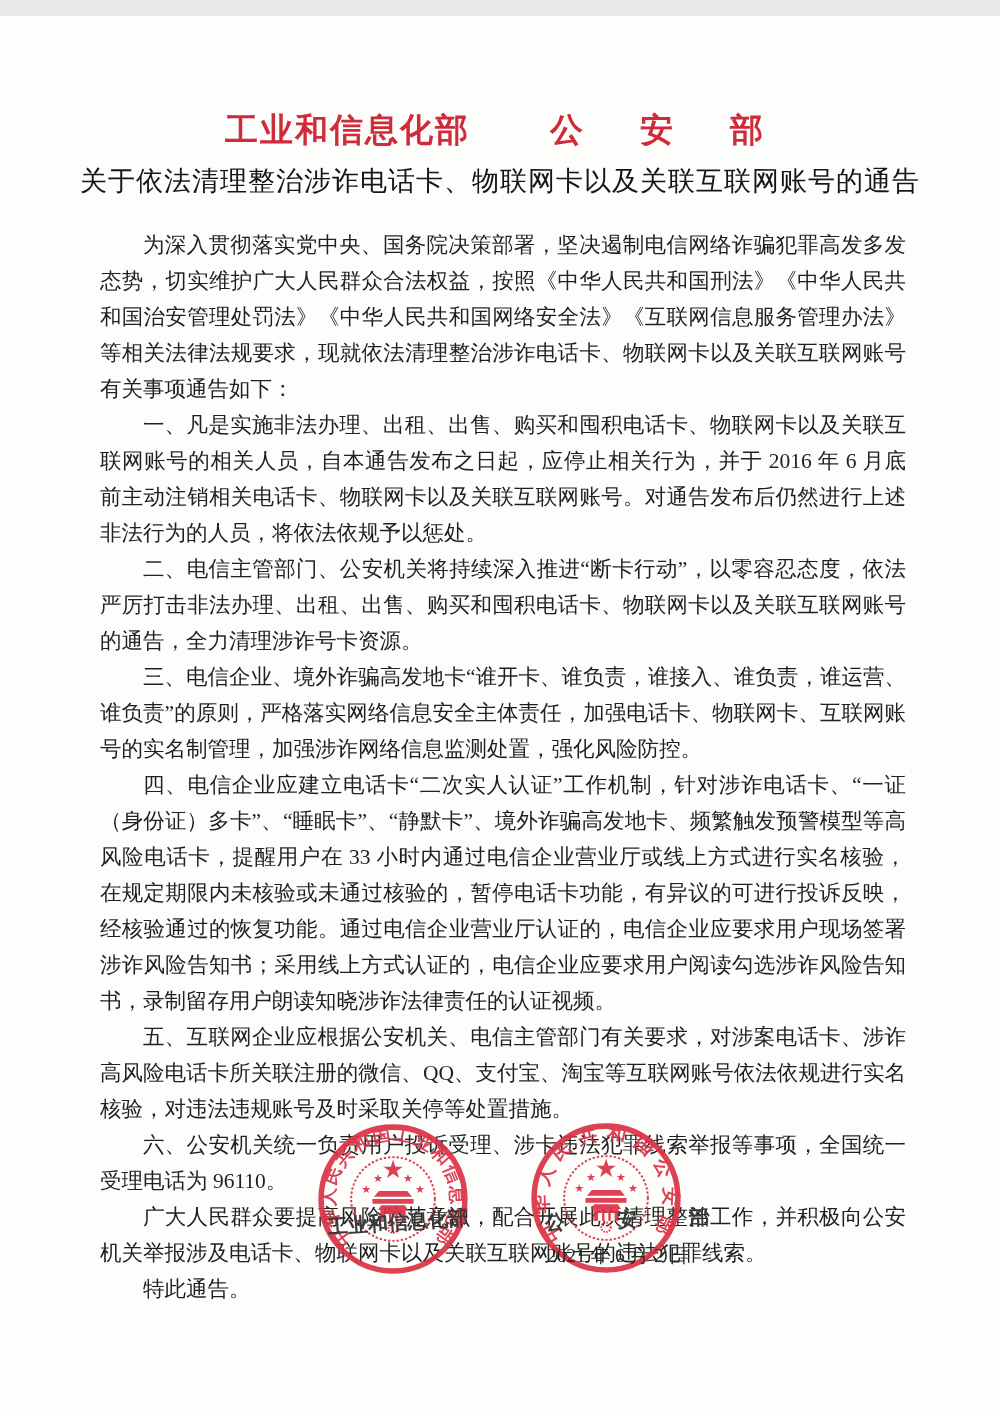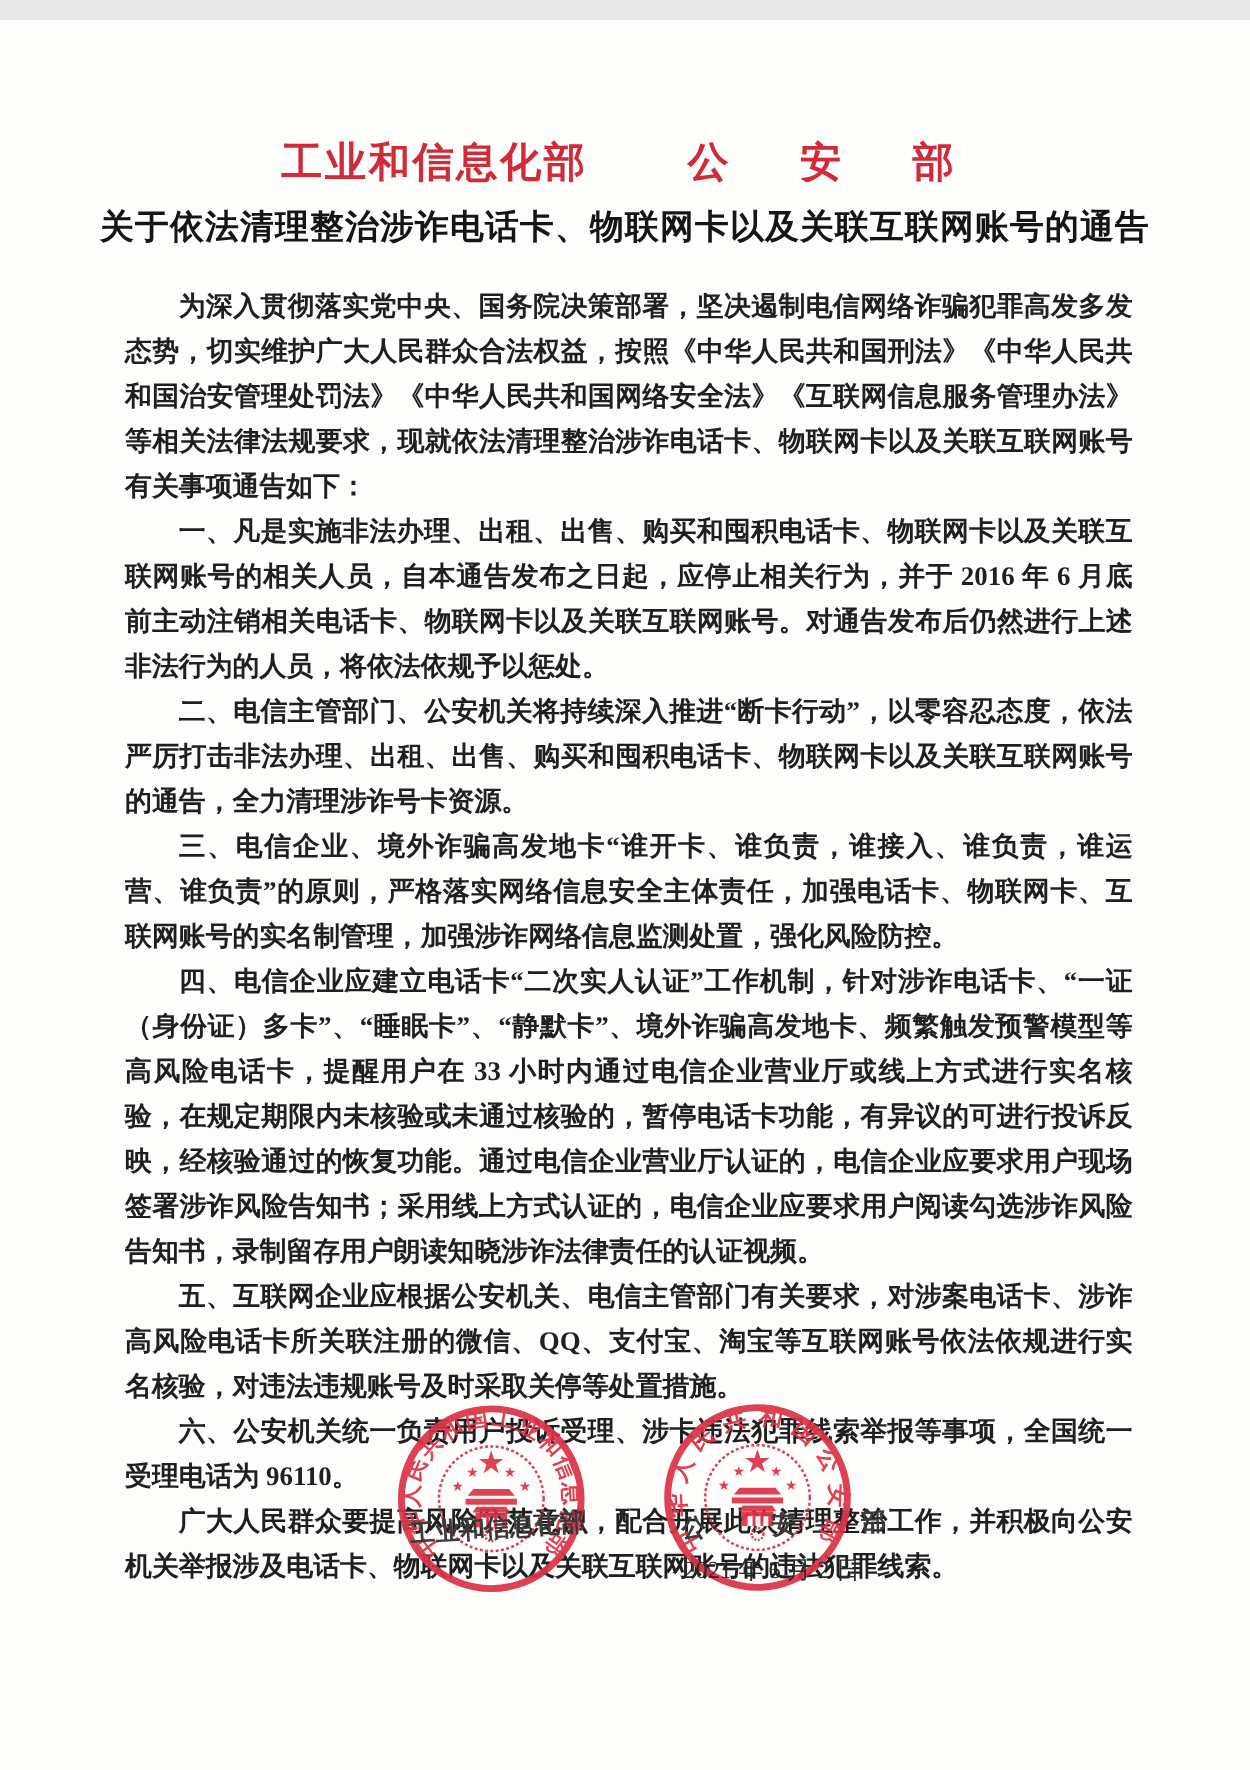--- a/index.html
+++ b/index.html
@@ -29,34 +29,34 @@
   }
   .header-ministry-right { letter-spacing: 12px; }
   .doc-title {
     position: absolute;
     top: 147px;
     left: 0;
     width: 100%;
     margin: 0;
     text-align: center;
     font-size: 27px;
-    font-weight: bold;
+    font-weight: normal;
     letter-spacing: 1px;
     color: #151515;
   }
   .body-text {
     position: absolute;
     top: 211px;
     left: 100px;
     width: 806px;
     font-size: 21.5px;
     line-height: 36px;
     text-align: justify;
   }
-  .para { margin: 0; text-indent: 2em; font-weight: bold; }
+  .para { margin: 0; text-indent: 2em; }
 
   .seal {
     position: absolute;
     width: 158px;
     height: 158px;
     opacity: 0.93;
   }
   #seal-left  { left: 314px; top: 1104px; }
   #seal-right { left: 527px; top: 1103px; }
 
@@ -95,20 +95,21 @@
 
   <div class="body-text">
     <p class="para">为深入贯彻落实党中央、国务院决策部署，坚决遏制电信网络诈骗犯罪高发多发态势，切实维护广大人民群众合法权益，按照《中华人民共和国刑法》《中华人民共和国治安管理处罚法》《中华人民共和国网络安全法》《互联网信息服务管理办法》等相关法律法规要求，现就依法清理整治涉诈电话卡、物联网卡以及关联互联网账号有关事项通告如下：</p>
     <p class="para">一、凡是实施非法办理、出租、出售、购买和囤积电话卡、物联网卡以及关联互联网账号的相关人员，自本通告发布之日起，应停止相关行为，并于 2016 年 6 月底前主动注销相关电话卡、物联网卡以及关联互联网账号。对通告发布后仍然进行上述非法行为的人员，将依法依规予以惩处。</p>
     <p class="para">二、电信主管部门、公安机关将持续深入推进“断卡行动”，以零容忍态度，依法严厉打击非法办理、出租、出售、购买和囤积电话卡、物联网卡以及关联互联网账号的通告，全力清理涉诈号卡资源。</p>
     <p class="para">三、电信企业、境外诈骗高发地卡“谁开卡、谁负责，谁接入、谁负责，谁运营、谁负责”的原则，严格落实网络信息安全主体责任，加强电话卡、物联网卡、互联网账号的实名制管理，加强涉诈网络信息监测处置，强化风险防控。</p>
     <p class="para">四、电信企业应建立电话卡“二次实人认证”工作机制，针对涉诈电话卡、“一证（身份证）多卡”、“睡眠卡”、“静默卡”、境外诈骗高发地卡、频繁触发预警模型等高风险电话卡，提醒用户在 33 小时内通过电信企业营业厅或线上方式进行实名核验，在规定期限内未核验或未通过核验的，暂停电话卡功能，有异议的可进行投诉反映，经核验通过的恢复功能。通过电信企业营业厅认证的，电信企业应要求用户现场签署涉诈风险告知书；采用线上方式认证的，电信企业应要求用户阅读勾选涉诈风险告知书，录制留存用户朗读知晓涉诈法律责任的认证视频。</p>
     <p class="para">五、互联网企业应根据公安机关、电信主管部门有关要求，对涉案电话卡、涉诈高风险电话卡所关联注册的微信、QQ、支付宝、淘宝等互联网账号依法依规进行实名核验，对违法违规账号及时采取关停等处置措施。</p>
     <p class="para">六、公安机关统一负责用户投诉受理、涉卡违法犯罪线索举报等事项，全国统一受理电话为 96110。</p>
     <p class="para">广大人民群众要提高风险防范意识，配合开展此次清理整治工作，并积极向公安机关举报涉及电话卡、物联网卡以及关联互联网账号的违法犯罪线索。</p>
+    <p class="para">特此通告。</p>
   </div>
 
   <svg id="seal-left" class="seal" viewBox="0 0 200 200" aria-hidden="true">
     <defs>
       <path id="sealArcA" d="M 47.7 152.3 A 74 74 0 1 1 152.3 152.3" fill="none"></path>
     </defs>
     <circle cx="100" cy="100" r="91" fill="none" stroke="#dc3347" stroke-width="7"></circle>
     <circle cx="100" cy="100" r="53" fill="none" stroke="#dc3347" stroke-width="2.5" stroke-dasharray="3 2.4"></circle>
     <text class="seal-ring-text" font-size="23" letter-spacing="2" fill="#dc3347" text-anchor="middle">
       <textPath href="#sealArcA" startOffset="50%">中华人民共和国工业和信息化部</textPath>

